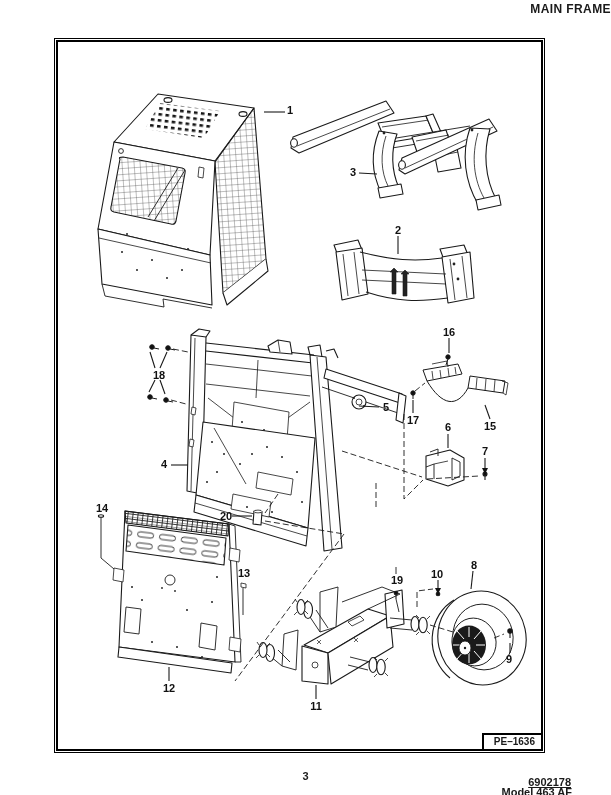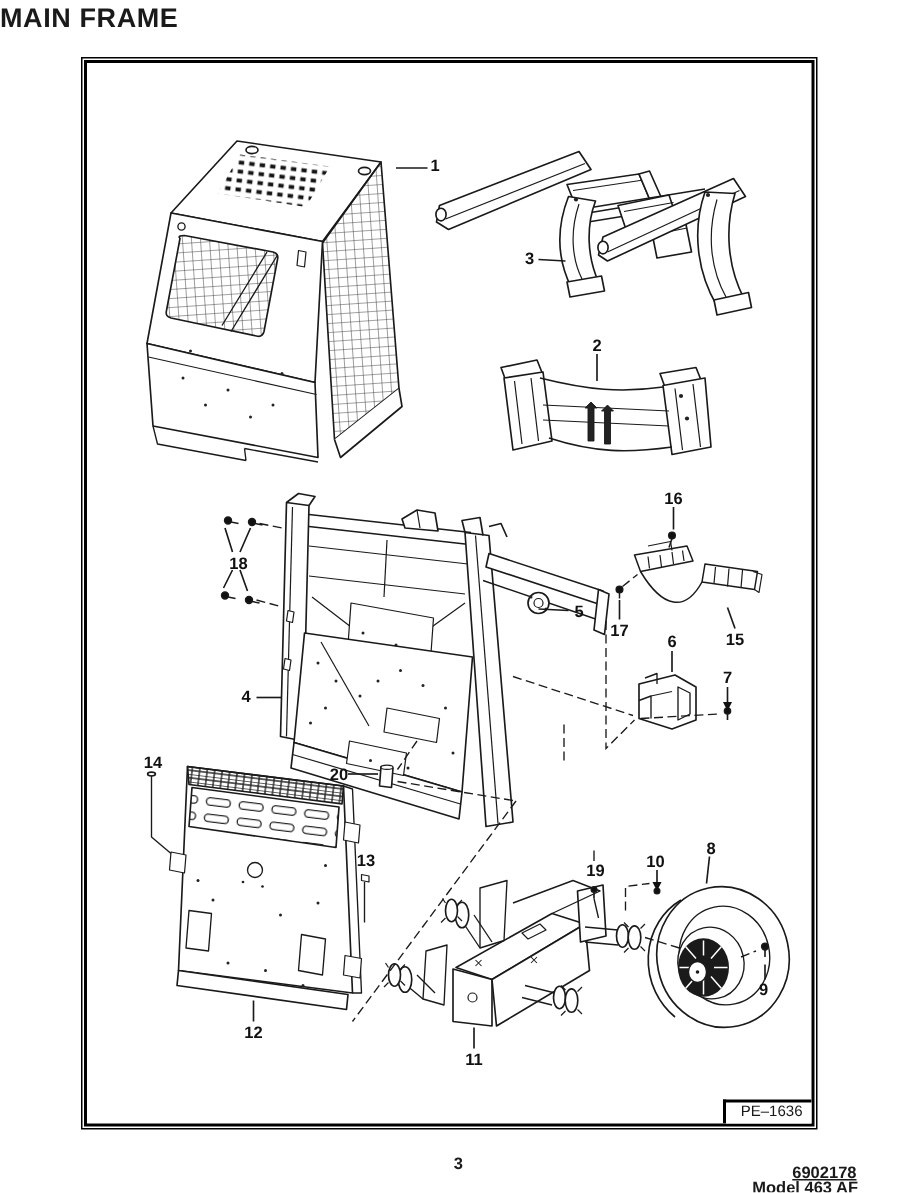--- a/index.html
+++ b/index.html
@@ -1,32 +1,32 @@
 <!DOCTYPE html>
 <html><head>
 <meta charset="utf-8">
 <style>
   html,body{margin:0;padding:0;background:#fff;}
   .sheet{
     position:relative;width:611px;height:795px;background:#fff;
     font-family:"Liberation Sans", sans-serif;color:#1a1a1a;overflow:hidden;
   }
   .page-title{
-    position:absolute;top:2px;left:0;right:0;text-align:left;
-    font-size:18px;font-weight:bold;letter-spacing:.4px;
+    position:absolute;top:2px;left:0;right:0;text-align:right;
+    font-size:12px;font-weight:bold;letter-spacing:.4px;
   }
   .frame-box{
     position:absolute;left:56px;top:40px;width:487px;height:711px;
     border:2px solid #000;outline:1px solid #000;outline-offset:1px;
     box-sizing:border-box;background:#fff;
   }
   .frame-box svg{position:absolute;left:0;top:0;}
   .plate-label{
     position:absolute;right:0;bottom:0;border-top:2px solid #000;border-left:2px solid #000;
-    padding:1px 6px 2px 10px;font-size:10px;font-weight:normal;background:#fff;
+    padding:1px 6px 2px 10px;font-size:10px;font-weight:bold;background:#fff;
   }
   .footer-model{position:absolute;top:763px;right:39px;font-size:11px;font-weight:bold;margin-top:23px;}
   .footer-pub{position:absolute;top:776px;right:40px;font-size:11px;font-weight:bold;text-decoration:underline;}
   .footer-page{position:absolute;top:770px;left:0;right:0;text-align:center;font-size:11px;font-weight:bold;}
   text.callout{font-family:"Liberation Sans",sans-serif;font-size:11px;font-weight:bold;fill:#111;}
 </style>
 </head>
 <body>
 
 <div class="sheet">

